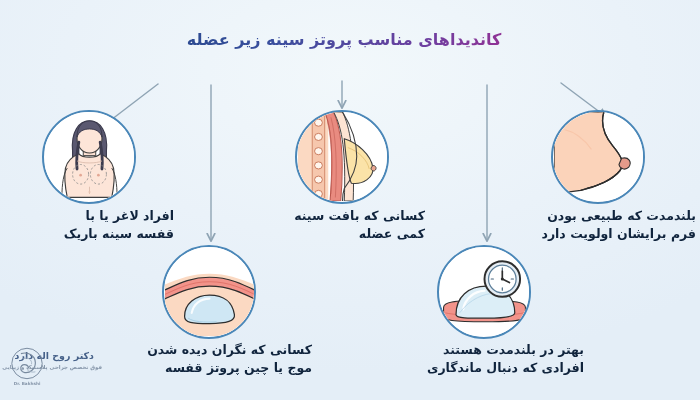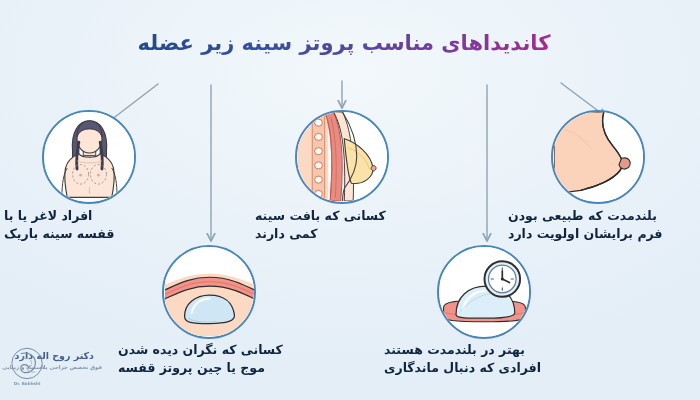--- a/index.html
+++ b/index.html
@@ -12,38 +12,38 @@
   #stage{
     position:relative;width:700px;height:400px;
     background:
       radial-gradient(ellipse 520px 300px at 50% 18%, #f2f8fb 0%, #eaf2f9 55%, #e4eef7 100%);
     overflow:hidden;
   }
   
   .title{
     position:absolute;left:0;right:12px;top:30px;
     text-align:center;
-    font-size:21px;font-weight:bold;
+    font-size:16px;font-weight:bold;
     letter-spacing:0px;
     line-height:1.25;
     direction:rtl;
     background:linear-gradient(100deg,#1e3f7e 0%,#27498c 22%,#3a4f9e 40%,#6e3fa0 62%,#a52a8e 80%,#c41f7d 100%);
     -webkit-background-clip:text;background-clip:text;
     color:transparent;-webkit-text-fill-color:transparent;
     white-space:nowrap;
   }
   .circle{
     position:absolute;border-radius:50%;
     background:#ffffff;
     border:2.5px solid #4a87b8;
     overflow:hidden;
     box-sizing:border-box;
   }
   .cap{
-    position:absolute;text-align:left;direction:rtl;
+    position:absolute;text-align:right;direction:rtl;
     color:#10243d;font-weight:bold;font-size:12.5px;line-height:1.45;
   }
   
   .arrow{position:absolute;}
   
   .wm{
     position:absolute;left:6px;bottom:6px;
     width:116px;height:50px;opacity:.78;
   }
   .wm-name{
@@ -176,21 +176,21 @@
       <path d="M52,30 C66,34 82,48 84,62 C86,74 72,82 60,80 C56,72 54,52 52,30 Z" fill="#fbe3a8" stroke="#3f3f3f" stroke-width="1.3" stroke-linejoin="round"></path>
       <path d="M56,40 C68,44 78,54 80,64" fill="none" stroke="#e3bf73" stroke-width="0.9"></path>
 
       <path d="M50,0 C60,16 66,34 66,50 C66,66 58,78 52,86 C50,92 50,96 50,100" fill="none" stroke="#3f3f3f" stroke-width="1.2"></path>
 
       <path d="M84,60 C88,60 89,64 86,66 C84,67 82,65 82,63 Z" fill="#e9a58f" stroke="#3f3f3f" stroke-width="1"></path>
     </svg>
   </div>
   <div class="cap" style="left:255px;top:207px;width:170px;">
     <div>کسانی که بافت سینه</div>
-    <div>کمی دارند</div>
+    <div>کمی عضله</div>
   </div>
 
   <div class="circle" style="left:551px;top:110px;width:94px;height:94px;">
     <svg width="89" height="89" viewBox="0 0 100 100">
       <rect x="0" y="0" width="100" height="100" fill="#ffffff"></rect>
 
       <path d="M0,0 L56,0 C52,14 56,26 66,38 C76,50 80,58 74,66 C66,76 48,84 30,88 L0,92 Z" fill="#fbd3ba" stroke="#2e2e2e" stroke-width="1.4" stroke-linejoin="round"></path>
 
       <path d="M56,0 C52,14 56,26 66,38 C76,50 80,58 74,66 C66,76 48,84 30,88" fill="none" stroke="#2e2e2e" stroke-width="1.5" stroke-linecap="round"></path>
 
@@ -214,21 +214,21 @@
 
       <path d="M-4,50 C14,42 28,34 50,34 C72,34 88,42 104,50 L104,60 C88,52 72,44 50,44 C28,44 14,52 -4,60 Z" fill="#f2938a" stroke="#2e2e2e" stroke-width="1.3" stroke-linejoin="round"></path>
       <path d="M-4,55 C14,47 28,39 50,39 C72,39 88,47 104,55" fill="none" stroke="#d9685f" stroke-width="0.8"></path>
 
       <path d="M22,78 C22,64 34,54 50,54 C66,54 76,62 78,76 C79,83 70,86 50,86 C30,86 22,85 22,78 Z" fill="#cfe7f4" stroke="#2e2e2e" stroke-width="1.4" stroke-linejoin="round"></path>
       <path d="M30,74 C32,64 40,58 50,58" fill="none" stroke="#ffffff" stroke-width="2.4" stroke-linecap="round" opacity=".85"></path>
 
       <path d="M26,80 C32,84 44,85 58,84" fill="none" stroke="#a9cfe4" stroke-width="1.1"></path>
     </svg>
   </div>
-  <div class="cap" style="left:118px;top:341px;width:200px;">
+  <div class="cap" style="left:112px;top:341px;width:200px;">
     <div>کسانی که نگران دیده شدن</div>
     <div>موج یا چین پروتز قفسه</div>
   </div>
 
   <div class="circle" style="left:437px;top:245px;width:94px;height:94px;">
     <svg width="89" height="89" viewBox="0 0 100 100">
       <rect x="0" y="0" width="100" height="100" fill="#ffffff"></rect>
 
       <path d="M4,68 C4,62 14,60 50,60 C86,60 96,62 96,68 L96,78 C96,82 86,84 50,84 C14,84 4,82 4,78 Z" fill="#f2938a" stroke="#2e2e2e" stroke-width="1.2" stroke-linejoin="round"></path>
       <path d="M6,74 C22,78 78,78 94,74" fill="none" stroke="#d9685f" stroke-width="0.8"></path>

